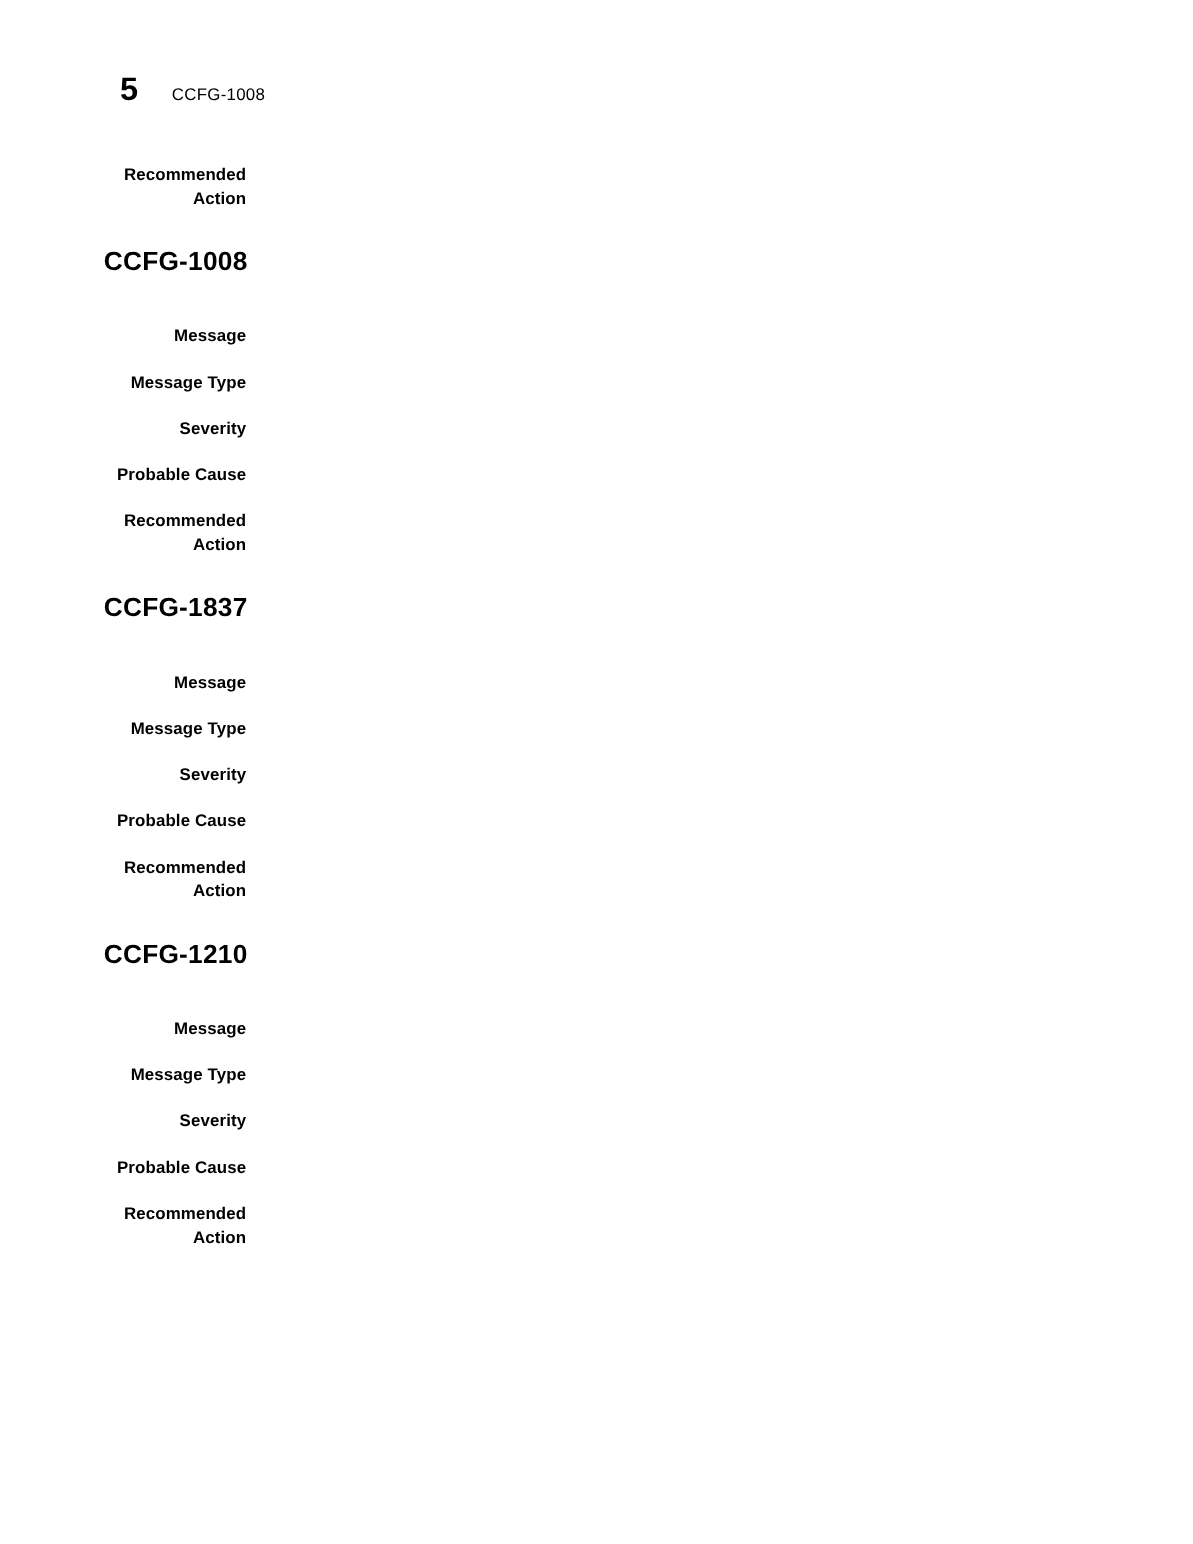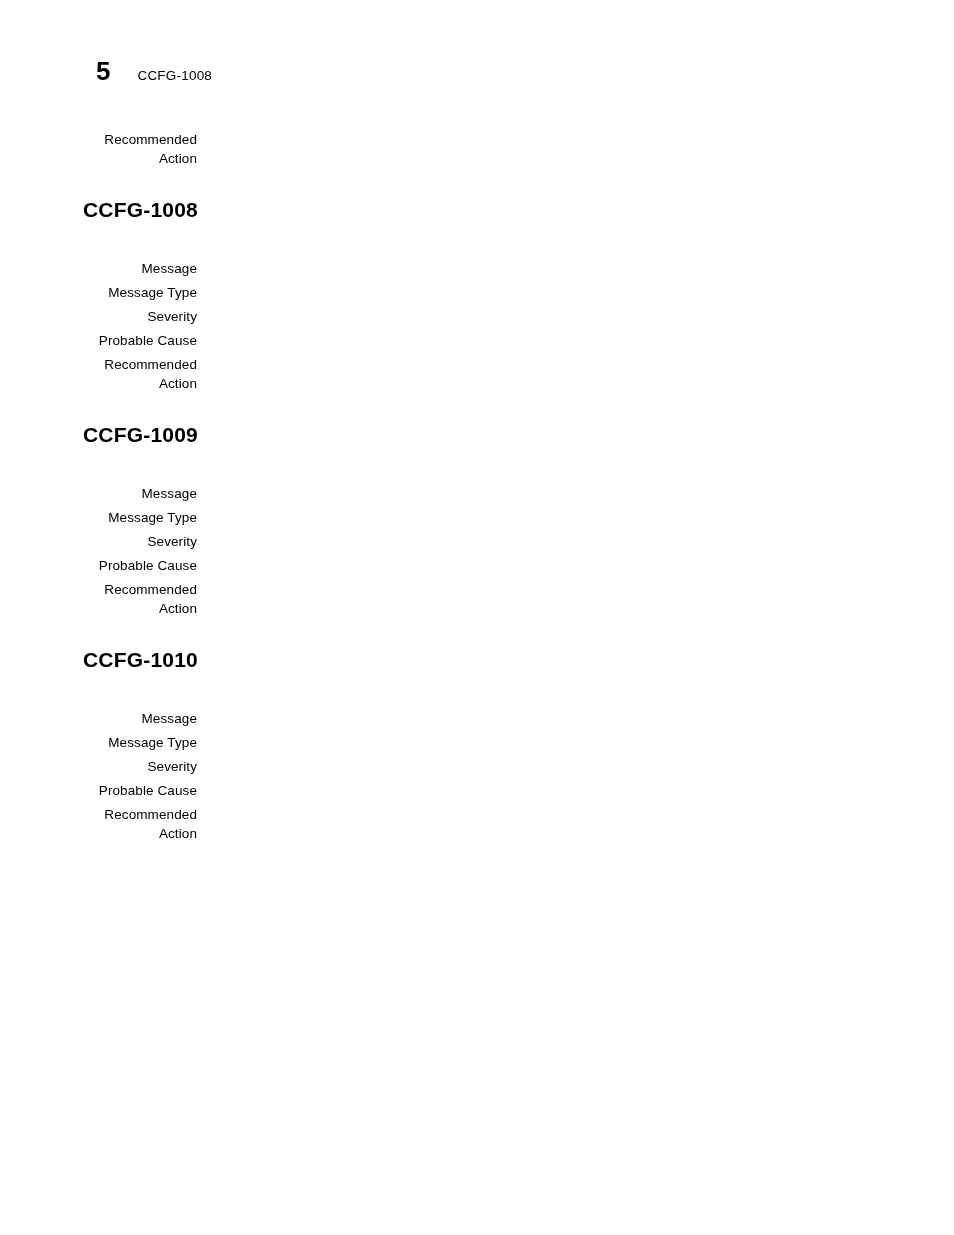--- a/index.html
+++ b/index.html
@@ -64,37 +64,37 @@
   
   .def-row {
     display: flex;
     align-items: flex-start;
   }
   .def-label {
     width: 114px;
     flex: 0 0 114px;
     text-align: right;
     font-size: 13.5px;
-    font-weight: normal;
+    font-weight: bold;
     line-height: 19px;
     letter-spacing: 0.1px;
     white-space: pre-line;
   }
   .def-value {
     flex: 1 1 auto;
     padding-left: 34px;
     font-size: 13.5px;
     font-weight: normal;
     line-height: 19px;
     min-height: 19px;
   }
 
   
   .block-first-row  { margin-top: 0; }
-  .row-gap          { margin-top: 5px; }
+  .row-gap          { margin-top: 18px; }
   .heading-gap      { margin-top: 30px; }
   .after-heading    { margin-top: 38px; }
 </style>
 </head>
 <body>
 
 <div class="page">
 
   <div class="page-header">
     <span class="page-number">5</span>
@@ -125,21 +125,21 @@
         </div>
         <div class="def-row row-gap">
           <div class="def-label">Probable Cause</div>
           <div class="def-value"></div>
         </div>
         <div class="def-row row-gap">
           <div class="def-label">Recommended
 Action</div>
           <div class="def-value"></div>
         </div>
-        <h2 class="section-heading heading-gap">CCFG-1009</h2>
+        <h2 class="section-heading heading-gap">CCFG-1837</h2>
         <div class="def-row after-heading">
           <div class="def-label">Message</div>
           <div class="def-value"></div>
         </div>
         <div class="def-row row-gap">
           <div class="def-label">Message Type</div>
           <div class="def-value"></div>
         </div>
         <div class="def-row row-gap">
           <div class="def-label">Severity</div>
@@ -147,21 +147,21 @@
         </div>
         <div class="def-row row-gap">
           <div class="def-label">Probable Cause</div>
           <div class="def-value"></div>
         </div>
         <div class="def-row row-gap">
           <div class="def-label">Recommended
 Action</div>
           <div class="def-value"></div>
         </div>
-        <h2 class="section-heading heading-gap">CCFG-1010</h2>
+        <h2 class="section-heading heading-gap">CCFG-1210</h2>
         <div class="def-row after-heading">
           <div class="def-label">Message</div>
           <div class="def-value"></div>
         </div>
         <div class="def-row row-gap">
           <div class="def-label">Message Type</div>
           <div class="def-value"></div>
         </div>
         <div class="def-row row-gap">
           <div class="def-label">Severity</div>

